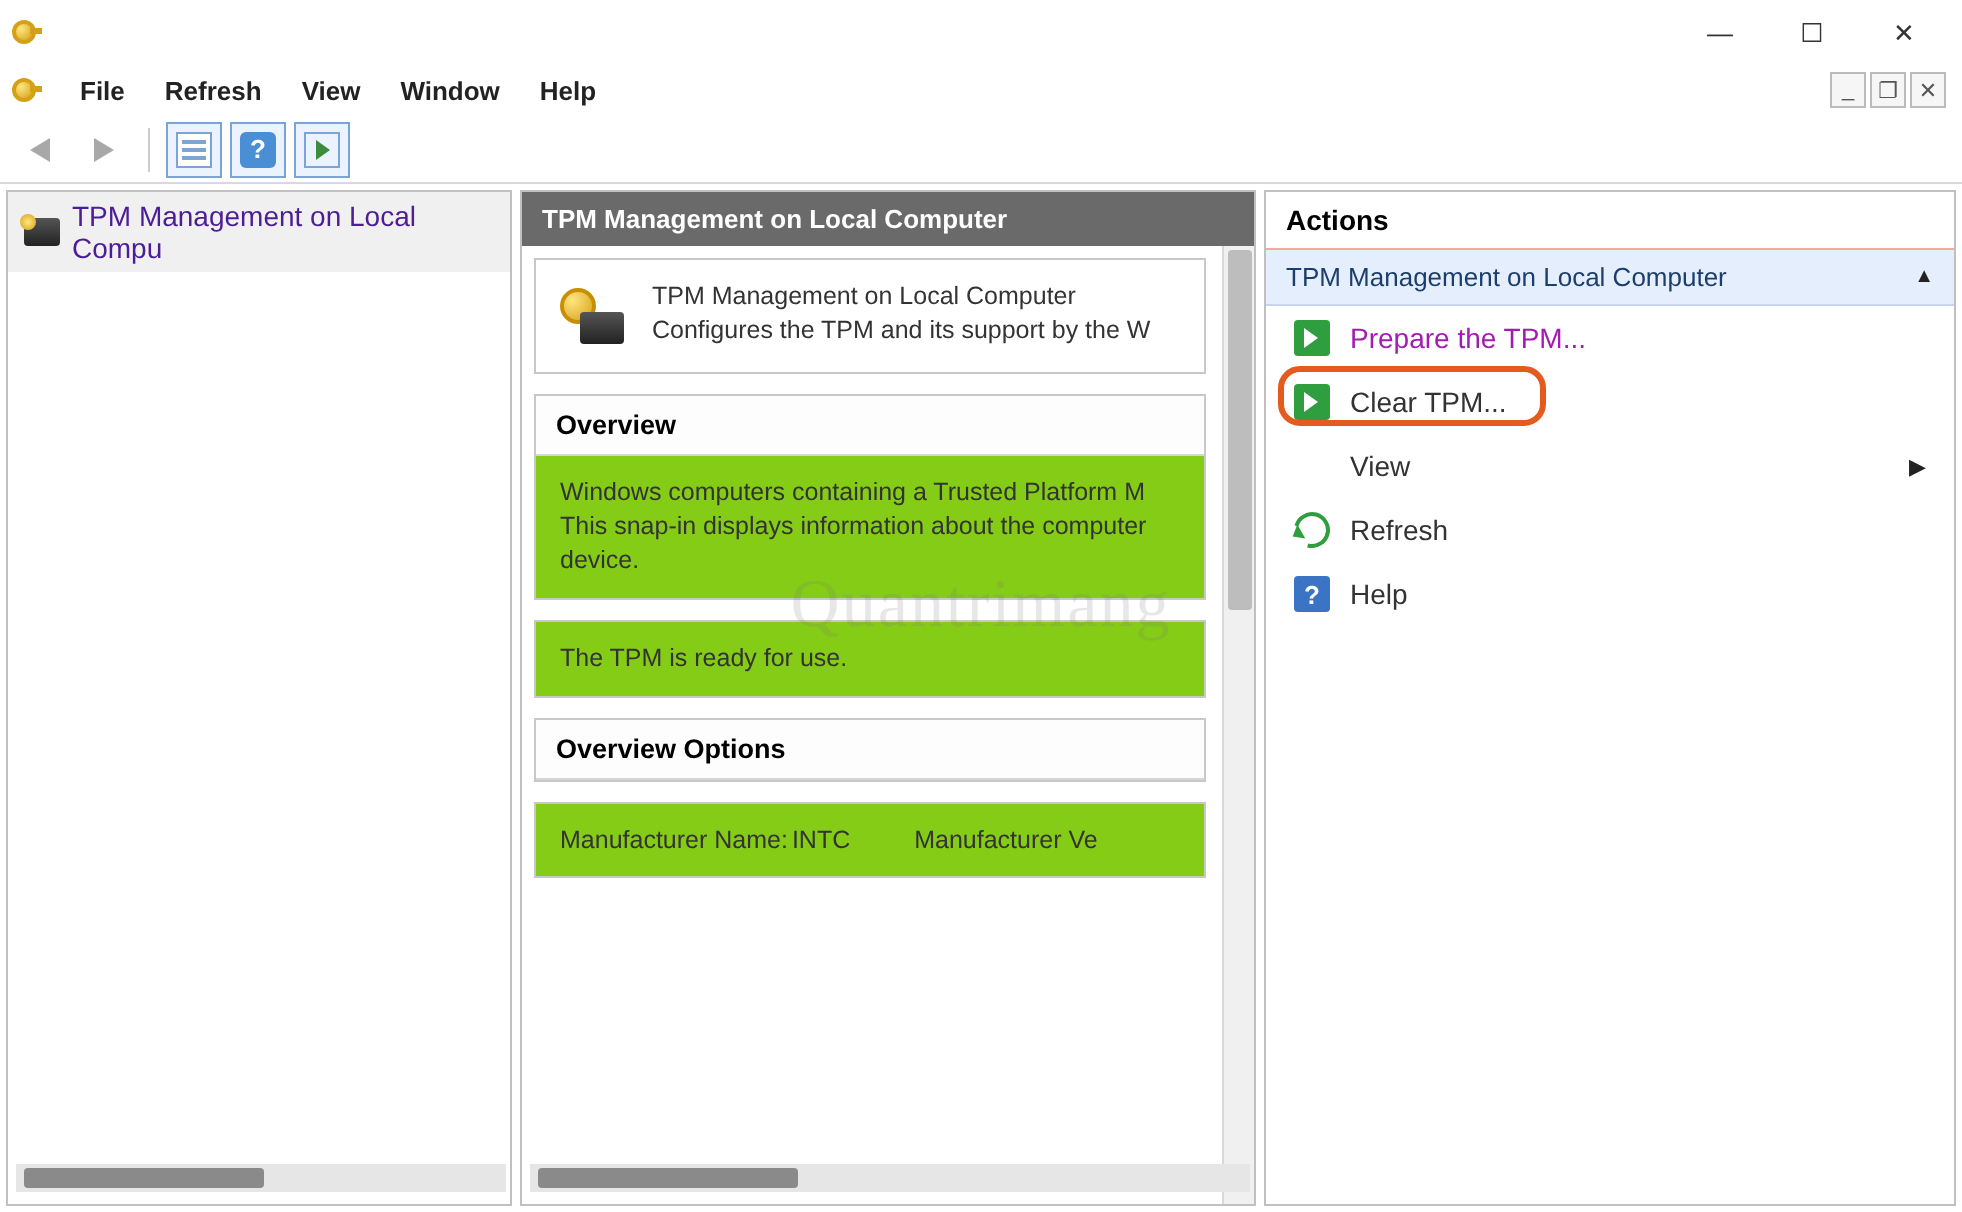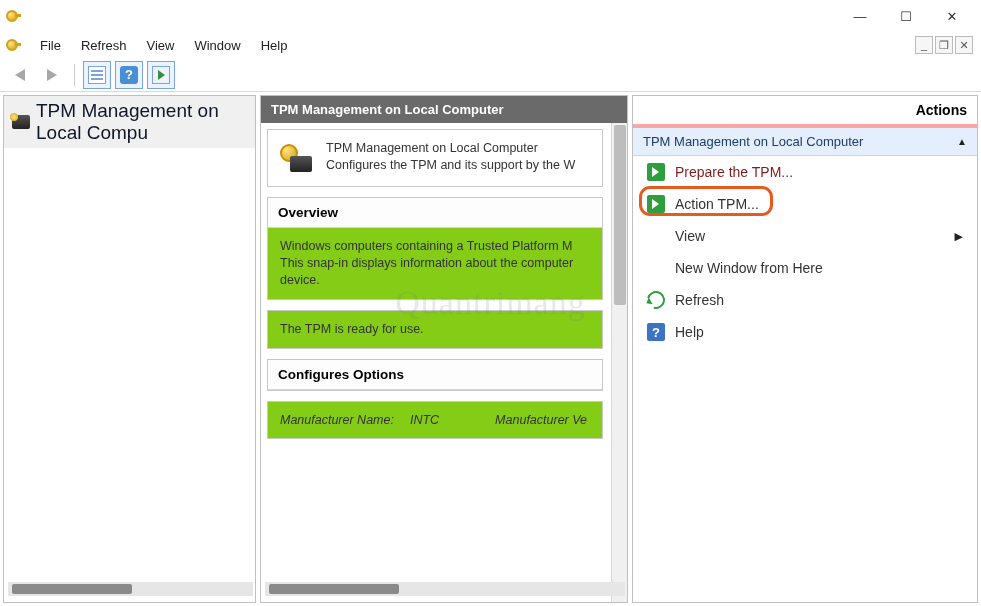--- a/index.html
+++ b/index.html
@@ -5,62 +5,62 @@
     * { margin: 0; padding: 0; box-sizing: border-box; font-family: "Segoe UI", Tahoma, sans-serif; }
     body { width: 981px; height: 606px; background: #fff; overflow: hidden; position: relative; }
     .titlebar { height: 32px; display: flex; align-items: center; padding: 0 6px; color: #555; font-size: 13px; }
     .key-icon { width: 16px; height: 16px; position: relative; display: inline-block; }
     .key-icon::before { content: ""; position: absolute; left: 0; top: 2px; width: 8px; height: 8px; border: 2px solid #d4a017; border-radius: 50%; background: radial-gradient(circle at 30% 30%, #ffe680, #d4a017); }
     .key-icon::after { content: ""; position: absolute; left: 9px; top: 6px; width: 6px; height: 3px; background: #d4a017; }
     .title-controls { margin-left: auto; display: flex; }
     .title-btn { width: 46px; height: 32px; display: flex; align-items: center; justify-content: center; color: #333; font-size: 13px; }
     .menubar { height: 26px; display: flex; align-items: center; padding: 0 4px; gap: 0; font-size: 13px; color: #222; }
     .menubar .app-icon2 { width: 16px; height: 16px; margin: 0 8px 0 2px; }
-    .menu-item { padding: 2px 10px; }
+    .menu-item { padding: 2px 10px; font-weight: bold; }
     .menubar-right { margin-left: auto; display: flex; gap: 2px; padding-right: 4px; }
     .mb-btn { width: 18px; height: 18px; border: 1px solid #bbb; display: flex; align-items: center; justify-content: center; font-size: 11px; color: #555; background: #f6f6f6; }
     .toolbar { height: 34px; display: flex; align-items: center; padding: 0 6px; gap: 4px; border-bottom: 1px solid #d9d9d9; }
     .tb-sep { width: 1px; height: 22px; background: #ccc; margin: 0 4px; }
     .tb-btn { width: 28px; height: 28px; display: flex; align-items: center; justify-content: center; border: 1px solid transparent; }
     .tb-btn.framed { border: 1px solid #7aa5d6; background: #eaf3ff; }
     .arrow-ic { width: 0; height: 0; }
     .arrow-left { border-top: 6px solid transparent; border-bottom: 6px solid transparent; border-right: 10px solid #a8a8a8; }
     .arrow-right { border-top: 6px solid transparent; border-bottom: 6px solid transparent; border-left: 10px solid #a8a8a8; }
     .doc-ic { width: 18px; height: 18px; background: #fff; border: 1px solid #7aa5d6; position: relative; }
     .doc-ic::after { content: ""; position: absolute; left: 2px; top: 3px; width: 12px; height: 2px; background: #7aa5d6; box-shadow: 0 4px 0 #7aa5d6, 0 8px 0 #7aa5d6; }
     .help-ic { width: 18px; height: 18px; background: #4a8fd6; color: #fff; border-radius: 3px; display: flex; align-items: center; justify-content: center; font-weight: bold; font-size: 13px; }
     .play-ic { width: 18px; height: 18px; border: 1px solid #7aa5d6; background: #eaf3ff; position: relative; }
     .play-ic::after { content: ""; position: absolute; left: 5px; top: 3px; width: 0; height: 0; border-top: 5px solid transparent; border-bottom: 5px solid transparent; border-left: 7px solid #3b8d3b; }
     .workspace { display: flex; height: calc(100% - 92px); padding: 3px; gap: 4px; }
     .pane { border: 1px solid #c0c0c0; background: #fff; position: relative; display: flex; flex-direction: column; }
     .left-pane { width: 253px; }
     .center-pane { width: 368px; }
     .right-pane { flex: 1; }
-    .tree-row { display: flex; align-items: center; padding: 4px 8px; font-size: 19px; color: #0f172a; gap: 6px; background: #fff; }
+    .tree-row { display: flex; align-items: center; padding: 4px 8px; font-size: 14px; color: #4c1d95; gap: 6px; background: #fff; }
     .tree-row.selected { background: #f0f0f0; }
     .chip-ic { width: 18px; height: 14px; background: linear-gradient(#555,#222); border-radius: 2px; position: relative; flex-shrink: 0; }
     .chip-ic::before { content: ""; position: absolute; left: -2px; top: -2px; width: 8px; height: 8px; background: radial-gradient(circle,#ffe680,#d4a017); border-radius: 50%; }
     .pane-header-dark { background: #6a6a6a; color: #fff; font-weight: 600; font-size: 13px; padding: 6px 10px; }
     .center-body { flex: 1; overflow: hidden; padding: 6px 6px 0 6px; position: relative; }
     .intro-card { border: 1px solid #c8c8c8; background: #fff; padding: 10px 12px; display: flex; gap: 10px; margin-bottom: 10px; }
     .intro-icon { width: 36px; height: 36px; position: relative; flex-shrink: 0; }
     .intro-icon .kb { position: absolute; left: 0; top: 4px; width: 18px; height: 18px; background: radial-gradient(circle at 30% 30%, #ffe680, #d4a017); border-radius: 50%; border: 2px solid #c89000; }
     .intro-icon .chip { position: absolute; left: 10px; top: 16px; width: 22px; height: 16px; background: linear-gradient(#555,#222); border-radius: 2px; }
     .intro-text { font-size: 12.5px; color: #333; line-height: 1.35; }
     .intro-text .ln1 { }
     .section-card { border: 1px solid #c8c8c8; background: #84cc16; margin-bottom: 10px; }
     .sec-title { font-weight: 700; font-size: 13.5px; padding: 7px 10px; border-bottom: 1px solid #d6d6d6; background: #fdfdfd; }
     .sec-body { font-size: 12.5px; padding: 10px 12px; color: #333; line-height: 1.35; }
     .inner-scroll { position: absolute; right: 0; top: 0; bottom: 0; width: 16px; background: #f0f0f0; border-left: 1px solid #d8d8d8; }
     .scroll-thumb { position: absolute; left: 2px; top: 2px; width: 12px; height: 180px; background: #bdbdbd; border-radius: 2px; }
-    .actions-header { font-weight: 600; font-size: 14px; padding: 6px 10px 6px 10px; border-bottom: 4px solid #fca5a5; text-align: right; }
+    .actions-header { font-weight: 600; font-size: 14px; padding: 6px 10px 6px 10px; border-bottom: 1px solid #fca5a5; }
     .actions-group { background: #e4eefc; color: #1b3e6b; font-size: 13px; padding: 6px 10px; border-bottom: 1px solid #c8d6ec; display: flex; align-items: center; }
     .actions-group .caret { margin-left: auto; font-size: 10px; color: #222; }
     .action-item { display: flex; align-items: center; gap: 10px; padding: 7px 14px; font-size: 14px; color: #333; position: relative; }
-    .action-item.disabled { color: #7f1d1d; }
+    .action-item.disabled { color: #a21caf; }
     .action-item .sub { margin-left: auto; font-size: 11px; color: #222; }
     .go-ic { width: 18px; height: 18px; background: #2e9e3e; border-radius: 2px; position: relative; flex-shrink: 0; }
     .go-ic::after { content: ""; position: absolute; left: 5px; top: 4px; width: 0; height: 0; border-top: 5px solid transparent; border-bottom: 5px solid transparent; border-left: 7px solid #fff; }
     .refresh-ic { width: 18px; height: 18px; border: 2px solid #2e9e3e; border-radius: 50%; position: relative; flex-shrink: 0; border-left-color: transparent; transform: rotate(-30deg); }
     .refresh-ic::after { content: ""; position: absolute; left: -3px; top: 1px; width: 0; height: 0; border-top: 4px solid transparent; border-bottom: 4px solid transparent; border-right: 5px solid #2e9e3e; }
     .help-sq { width: 18px; height: 18px; background: #3b74c4; color: #fff; border-radius: 2px; display: flex; align-items: center; justify-content: center; font-weight: bold; font-size: 13px; flex-shrink: 0; }
     .blank-ic { width: 18px; height: 18px; flex-shrink: 0; }
     .highlight-ring { position: absolute; border: 3px solid #e55a1d; border-radius: 11px; pointer-events: none; }
     .hscroll { position: absolute; left: 4px; bottom: 6px; height: 14px; background: #e6e6e6; }
     .hscroll.thumb { background: #8a8a8a; height: 10px; bottom: 8px; border-radius: 2px; }
@@ -142,28 +142,28 @@
           <div class="sec-body" style="white-space:pre-line;">Windows computers containing a Trusted Platform M
 This snap-in displays information about the computer
 device.</div>
         </div>
 
         <div class="section-card">
           <div class="sec-body">The TPM is ready for use.</div>
         </div>
 
         <div class="section-card">
-          <div class="sec-title">Configures Options</div>
+          <div class="sec-title">Overview Options</div>
         </div>
 
         <div class="section-card" style="margin-bottom:0;">
-          <div class="sec-body" style="display:flex;gap:16px;font-style:italic;">
+          <div class="sec-body" style="display:flex;gap:2px;">
             <span>Manufacturer Name:</span>
             <span>INTC</span>
-            <span style="margin-left:40px;text-align:center;">Manufacturer Ve</span>
+            <span style="margin-left:30px;text-align:center;">Manufacturer Ve</span>
           </div>
         </div>
       </div>
       <div class="inner-scroll">
         <div class="scroll-thumb"></div>
       </div>
     </div>
     <div class="hscroll" style="width:360px;"></div>
     <div class="hscroll thumb" style="left:8px;width:130px;"></div>
   </div>
@@ -173,33 +173,29 @@
     <div class="actions-group">
       <span>TPM Management on Local Computer</span>
       <span class="caret">▲</span>
     </div>
     <div class="action-item disabled">
       <span class="go-ic"></span>
       <span>Prepare the TPM...</span>
     </div>
     <div class="action-item">
       <span class="go-ic"></span>
-      <span>Action TPM...</span>
+      <span>Clear TPM...</span>
       <div class="highlight-ring" style="left:6px;top:-2px;width:134px;height:30px;"></div>
     </div>
     <div class="action-item">
       <span class="blank-ic"></span>
       <span>View</span>
       <span class="sub">▶</span>
     </div>
     <div class="action-item">
-      <span class="blank-ic"></span>
-      <span>New Window from Here</span>
-    </div>
-    <div class="action-item">
       <span class="refresh-ic"></span>
       <span>Refresh</span>
     </div>
     <div class="action-item">
       <span class="help-sq">?</span>
       <span>Help</span>
     </div>
   </div>
 
 </div>

